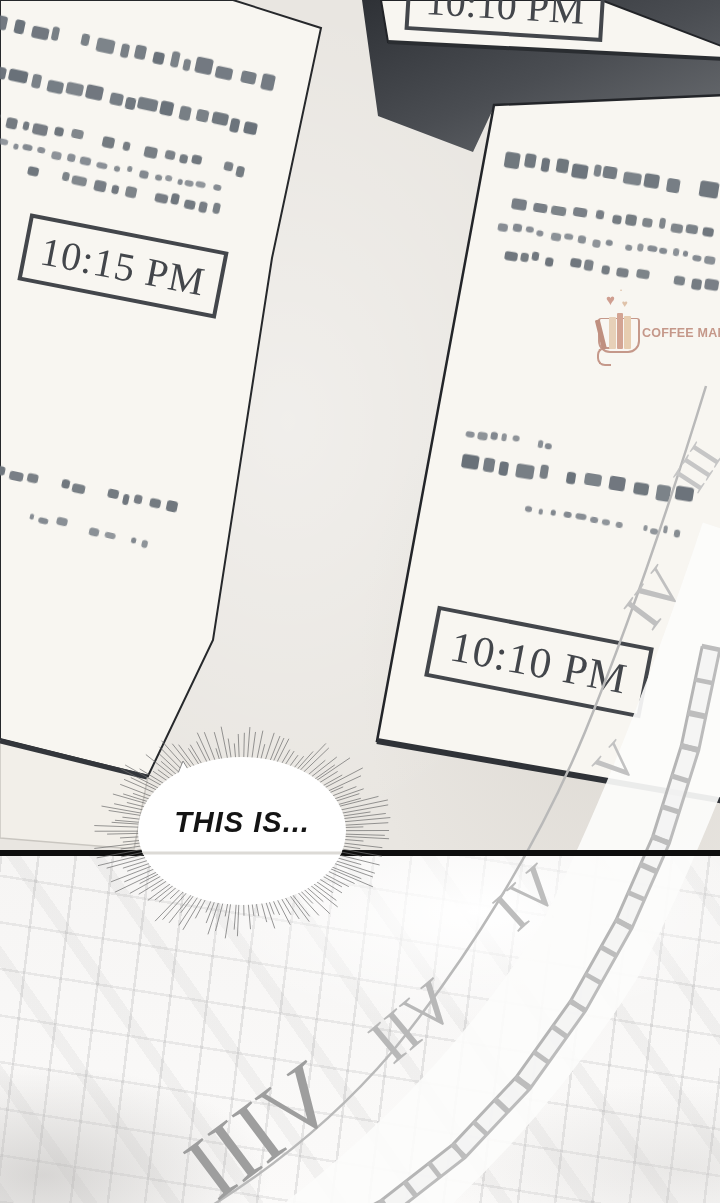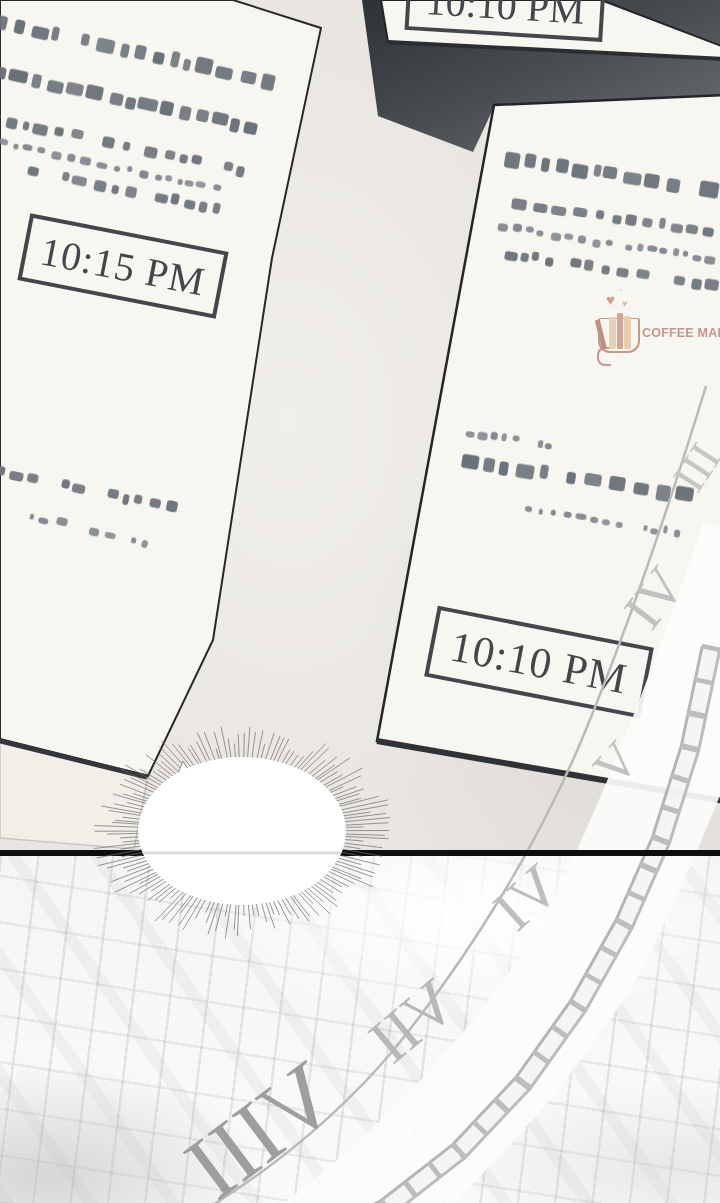--- a/index.html
+++ b/index.html
@@ -511,13 +511,14 @@
         <line x1="262.6356555983286" y1="124.1895662970063" x2="306.298903439374" y2="121.71769231365437"></line>
         <line x1="262.8423187166974" y1="126.49831391772875" x2="281.34898131939553" y2="125.86817912814202"></line>
       </g>
       <polygon points="88,92 101,60 118,88" fill="#ffffff" stroke="#8a8a8a" stroke-width="1"></polygon>
       <ellipse cx="160" cy="130" rx="104" ry="74" fill="#ffffff"></ellipse>
       <clipPath id="bclip">
         <ellipse cx="160" cy="130" rx="104" ry="74"></ellipse>
       </clipPath>
       <line x1="56" y1="152" x2="264" y2="152" stroke="#dcdad6" stroke-width="3" clip-path="url(#bclip)"></line>
     </svg>
+  <div class="bubble-text">THIS IS...</div>
 </div>
 
 </body></html>

